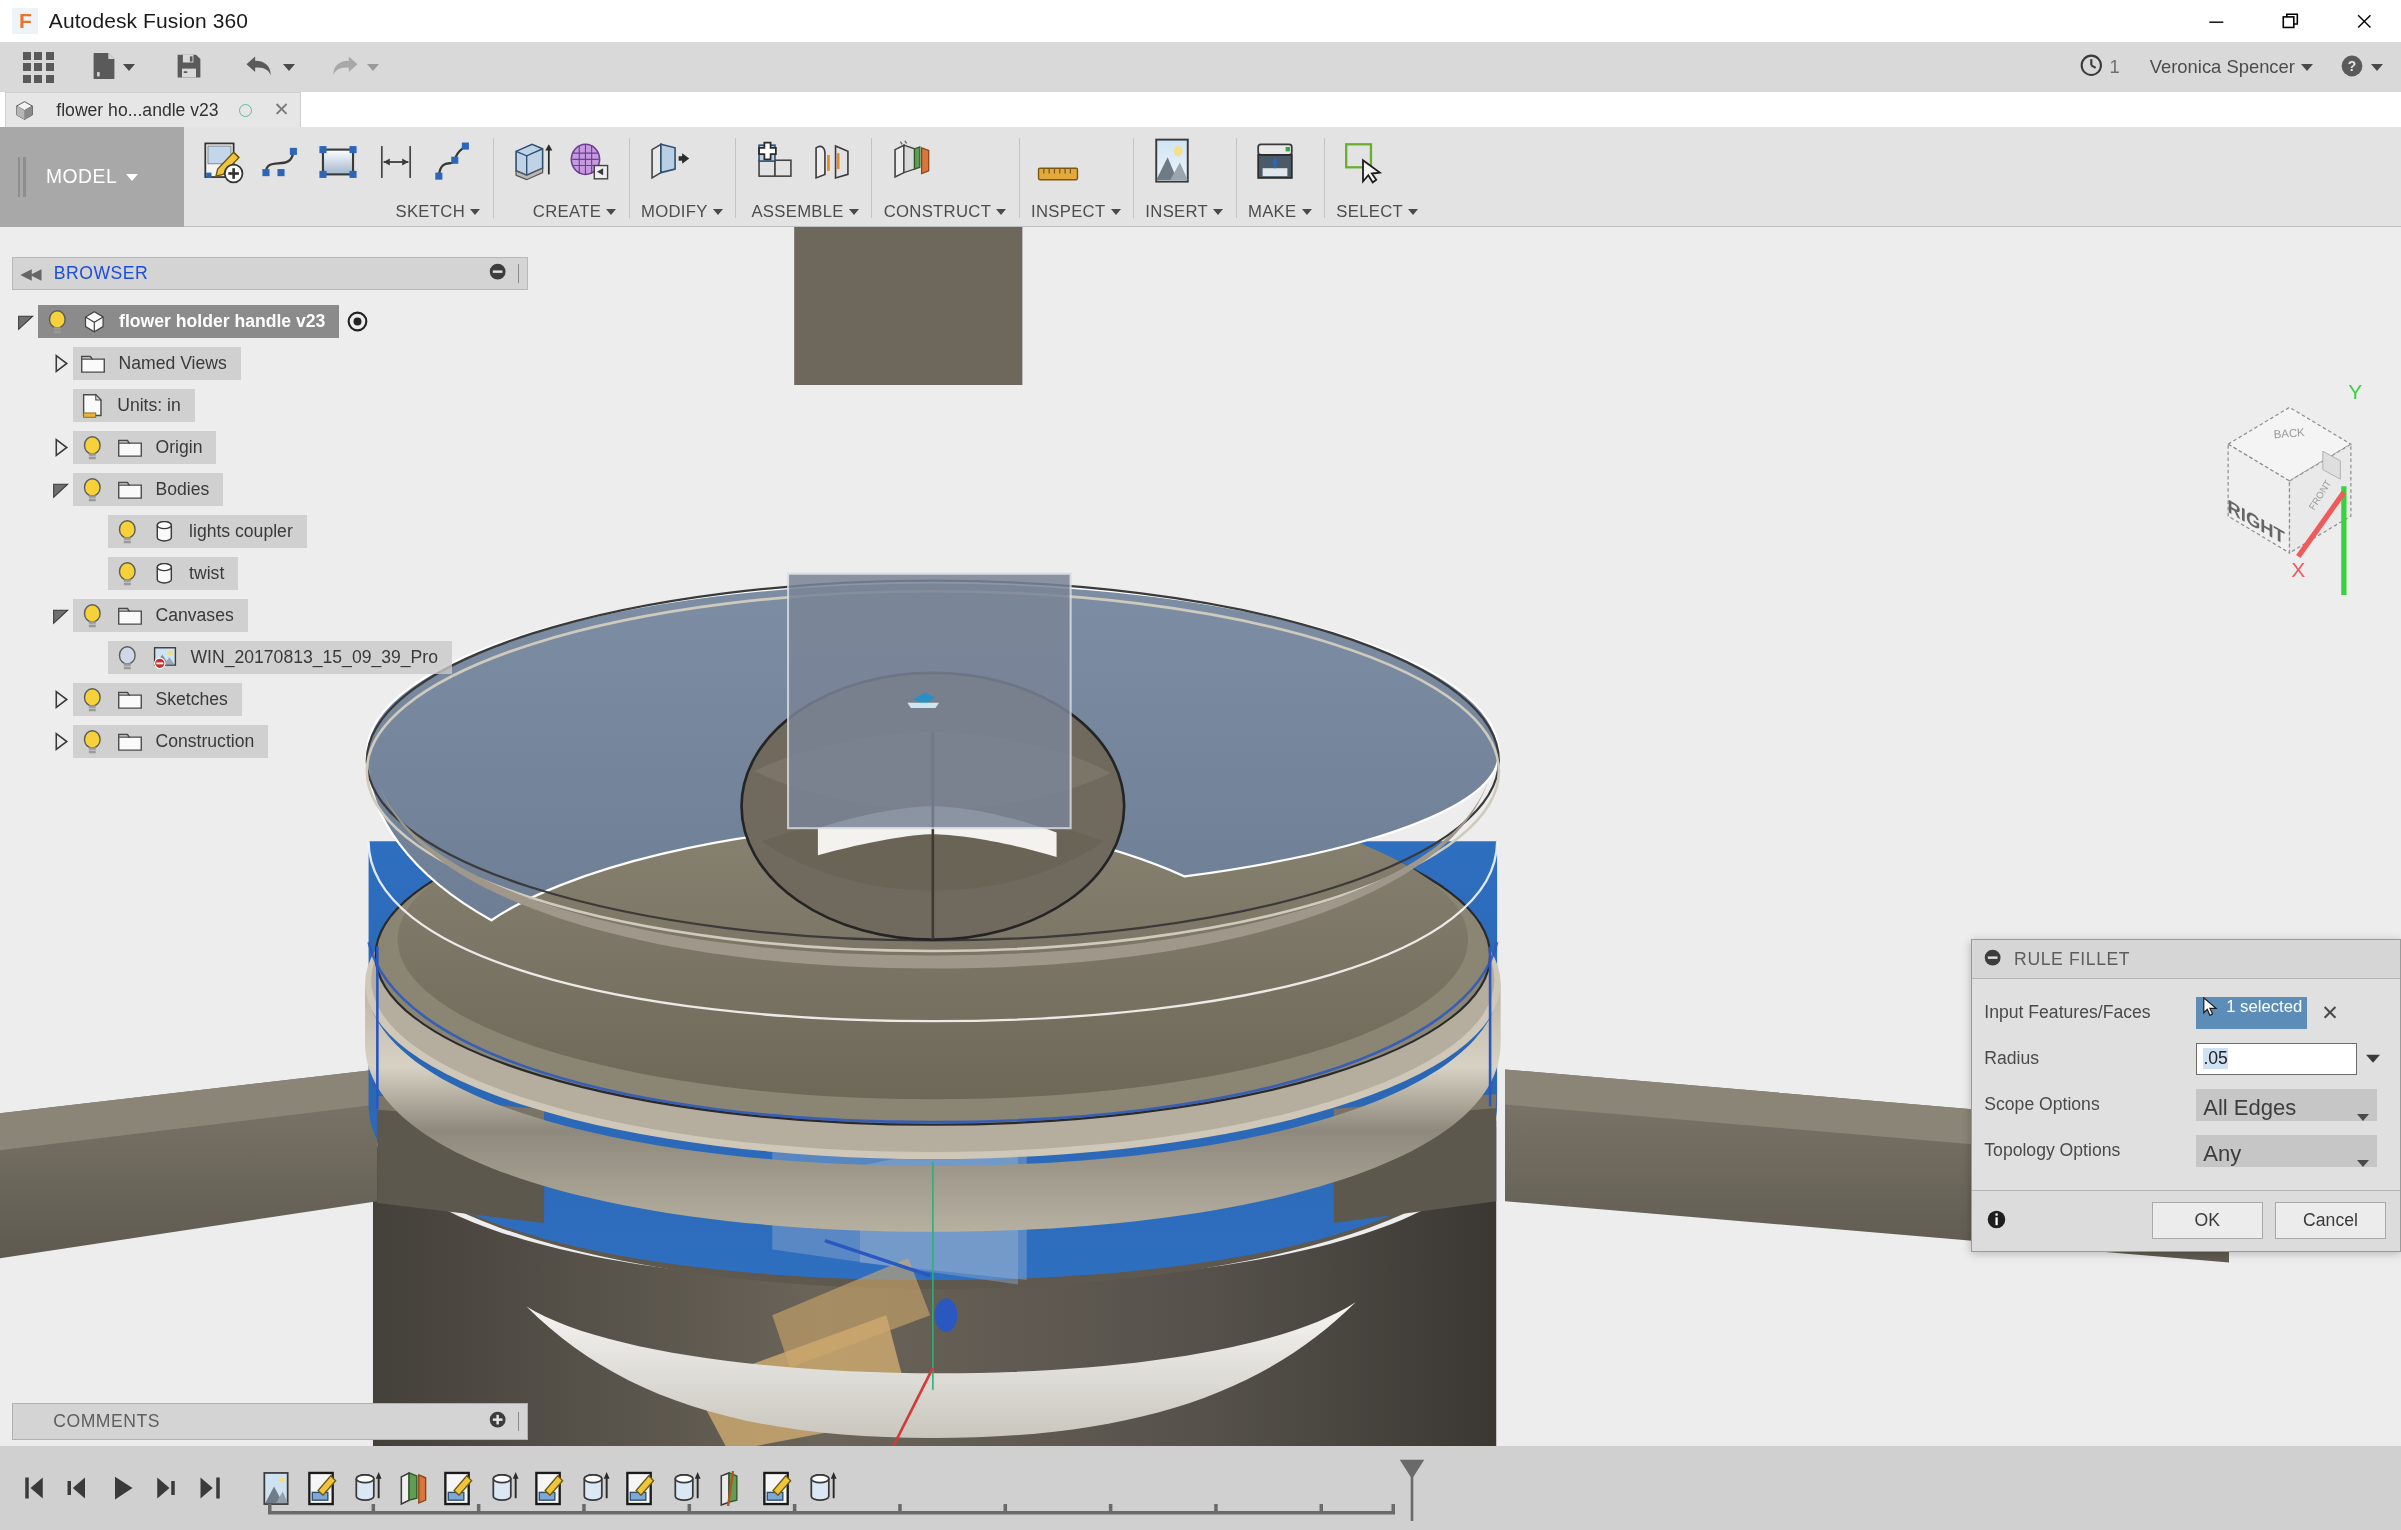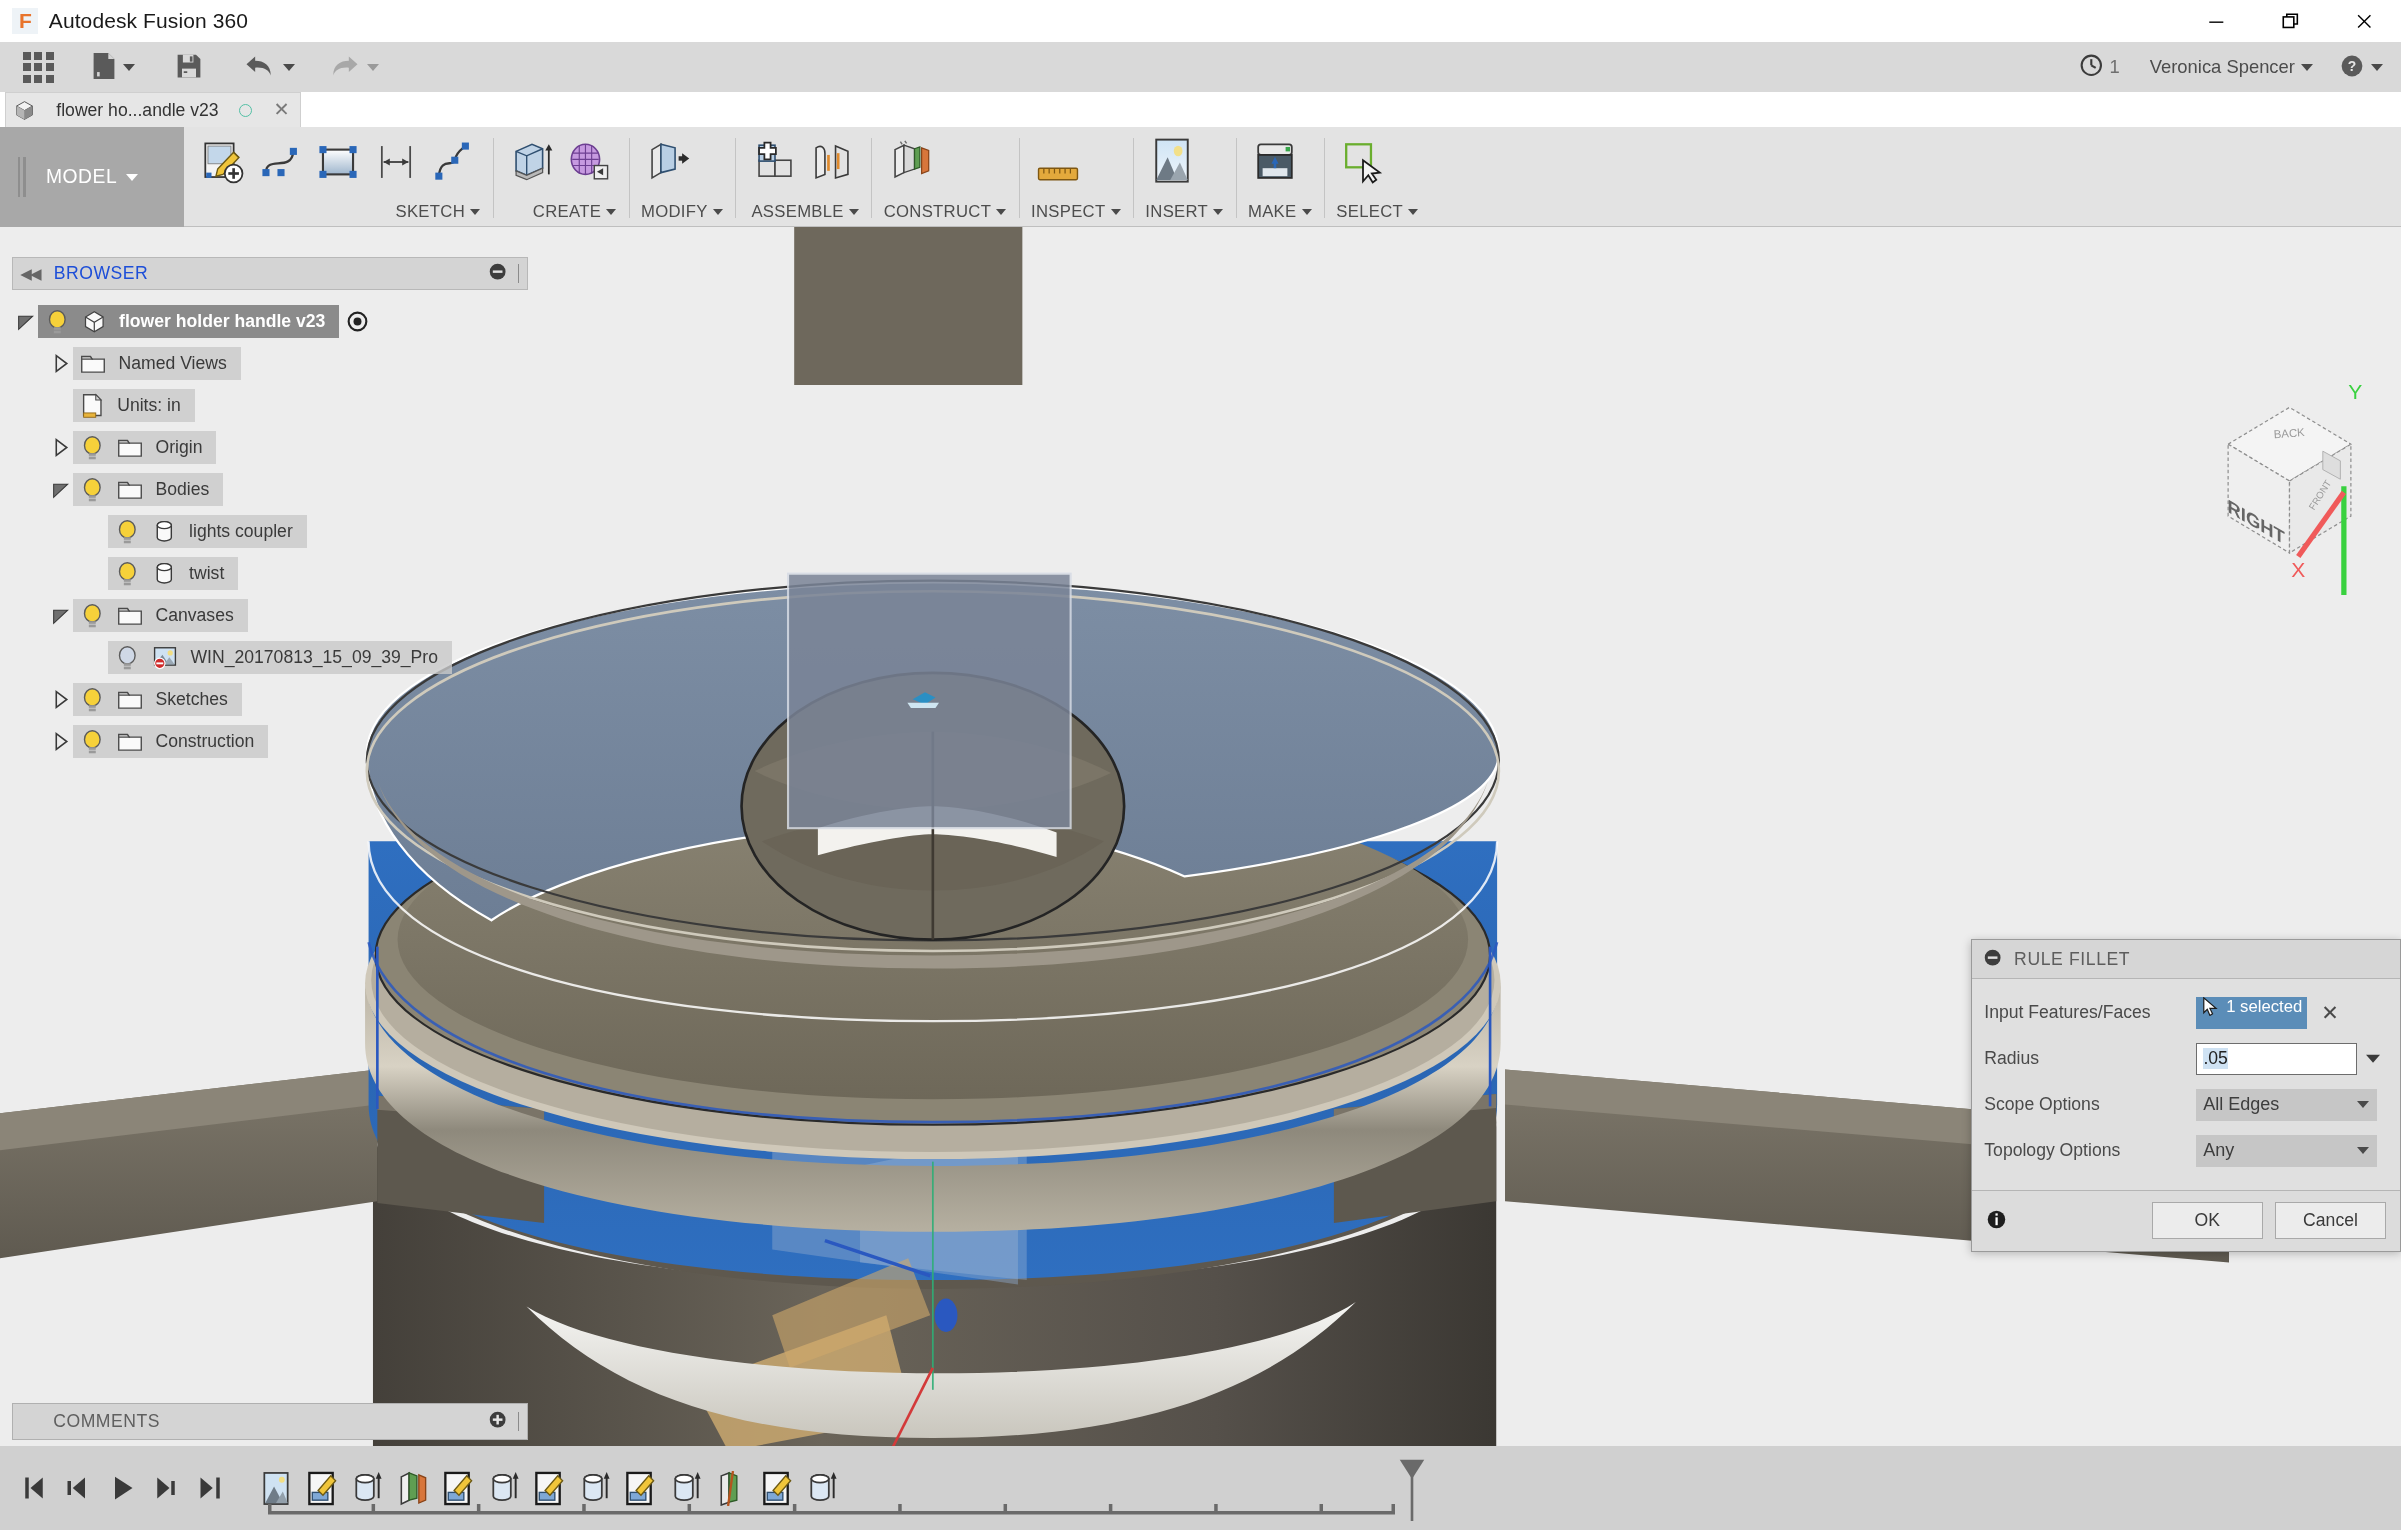--- a/index.html
+++ b/index.html
@@ -194,22 +194,22 @@
     width:111px; height:32px; background:#5b8db8; display:flex; align-items:flex-start;
     gap:7px; padding-left:5.3px; color:#fff; font-size:16.7px;
   }
   .dlg-x { margin-left:14px; font-size:21px; color:#4a4a4a; line-height:1; }
   .dlg-input {
     width:161px; height:32px; background:#ffffff; border:0.9px solid #6d6d6d;
     font-size:17.6px; color:#222; padding:0 6.1px; display:flex; align-items:center;
   }
   .dlg-input .selnum { background:#cfe2f3; }
   .dlg-combo {
-    width:181px; height:32px; background:#c6c6c6; display:flex; align-items:center;
-    padding:0 7px; font-size:18px; color:#3d3d3d; position:relative;
+    width:181px; height:32px; background:#c6c6c6; display:flex; align-items:flex-end;
+    padding:0 7px; font-size:22px; color:#3d3d3d; position:relative;
   }
   .dlg-combo .caret { position:absolute; right:8px; }
   .dlg-input-caret { margin-left:8px; }
   .dlg-foot {
     height:61px; background:#dcdcdc; border-top:0.9px solid #b5b5b5;
     display:flex; align-items:center; padding:0 14px; gap:12.3px;
   }
   .dlg-foot .spacer { flex:1; }
   .dbtn {
     width:111px; height:37px; background:#ececec; border:0.9px solid #a9a9a9;

